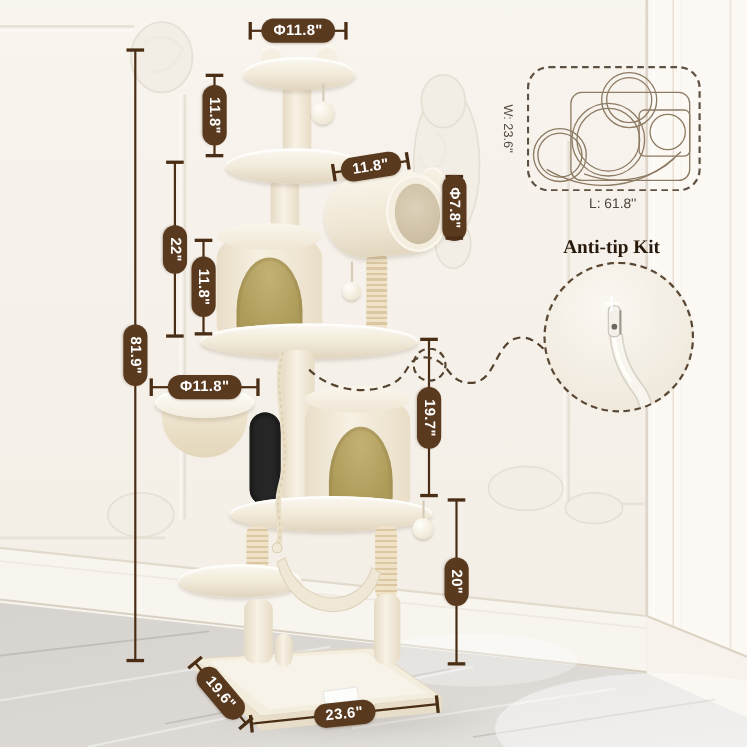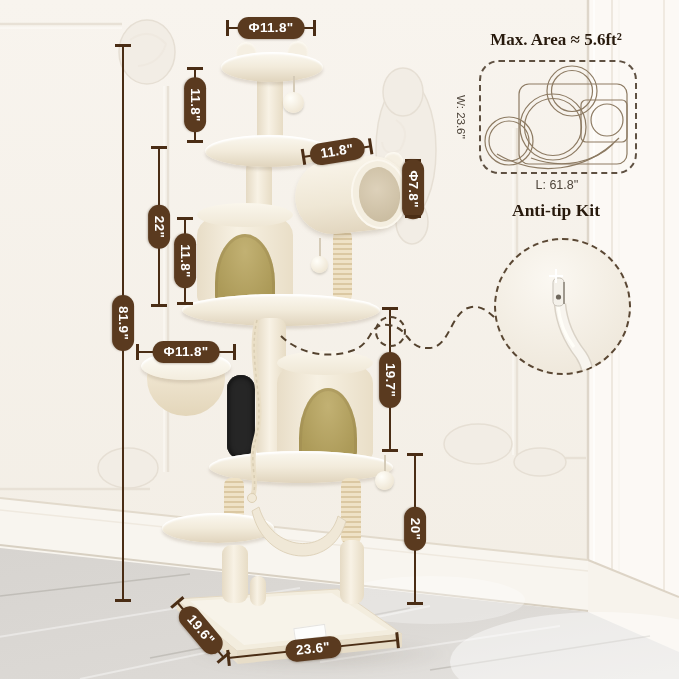--- a/index.html
+++ b/index.html
@@ -241,42 +241,41 @@
   </div>
   <div class="hdim" style="left:228px;top:657px;width:171px;transform:rotate(-6deg)">
     <span class="pill">23.6"</span>
   </div>
 
   <svg class="layer" style="left:270px;top:295px" width="235" height="75" viewBox="0 0 235 75">
     <path d="M11,41 C30,60 62,64 84,55 C104,47 98,28 118,30 C140,32 136,55 160,53 C180,51 180,20 198,13 C211,8 221,19 229,27" stroke="#54422e" stroke-width="2" stroke-dasharray="7 5" fill="none"></path>
   </svg>
   <div class="dash-circle" style="left:375px;top:316px;width:27px;height:27px"></div>
 
-  <div class="serif-heading" style="left:455px;top:30px;width:202px;font-size:17px">Max. Area ≈ 5.6ft²</div>
   <div class="fp-box" style="left:479px;top:60px;width:154px;height:110px">
     <svg width="150" height="106" viewBox="0 0 150 106" style="position:absolute;left:2px;top:2px">
       <g stroke="#8d7b63" stroke-width="1.2" fill="none">
         <rect x="36" y="20" width="108" height="80" rx="10"></rect>
         <rect x="98" y="36" width="46" height="42" rx="5"></rect>
         <circle cx="89" cy="27" r="25"></circle>
           <circle cx="89" cy="27" r="20.5"></circle>
         <circle cx="70" cy="63" r="33"></circle>
           <circle cx="70" cy="63" r="28.5"></circle>
         <circle cx="26" cy="77" r="24"></circle>
           <circle cx="26" cy="77" r="20"></circle>
         <circle cx="124" cy="56" r="16"></circle>
         <path d="M14,90 C55,114 102,108 136,74"></path>
         <path d="M48,94 C80,106 112,98 130,80"></path>
       </g>
     </svg>
   </div>
   <div class="fp-label" style="left:461px;top:117px;font-size:11.5px;transform:translate(-50%,-50%) rotate(90deg)">W: 23.6''</div>
   <div class="fp-label" style="left:557px;top:185px;font-size:12.5px;transform:translate(-50%,-50%)">L: 61.8''</div>
 
-  <div class="serif-heading" style="left:456px;top:200px;width:200px;font-size:17.5px">Anti-tip Kit</div>
+  <div class="serif-heading" style="left:456px;top:214px;width:200px;font-size:17.5px">Anti-tip Kit</div>
   <div class="antitip-circle" style="left:494px;top:238px;width:133px;height:133px">
     <svg width="133" height="133" viewBox="0 0 133 133">
       <path d="M64,64 C66,86 74,101 85,115 C89,121 91,127 92,133" stroke="#d9d2c6" stroke-width="12.5" fill="none"></path>
       <path d="M64,64 C66,86 74,101 85,115 C89,121 91,127 92,133" stroke="#f8f5ef" stroke-width="9.5" fill="none"></path>
       <path d="M62,66 C64,84 70,97 78,107" stroke="#fffef8" stroke-width="3" fill="none"></path>
       <rect x="57" y="38" width="11" height="28" rx="4.5" fill="#f4f1ea" stroke="#c7c2b8" stroke-width="1"></rect>
       <line x1="68" y1="42" x2="68" y2="64" stroke="#9f998e" stroke-width="2"></line>
       <circle cx="62.5" cy="57" r="2.6" fill="#6e675c"></circle>
       <g stroke="#ffffff" stroke-width="2" opacity=".95">
         <line x1="60" y1="29" x2="60" y2="43"></line>

